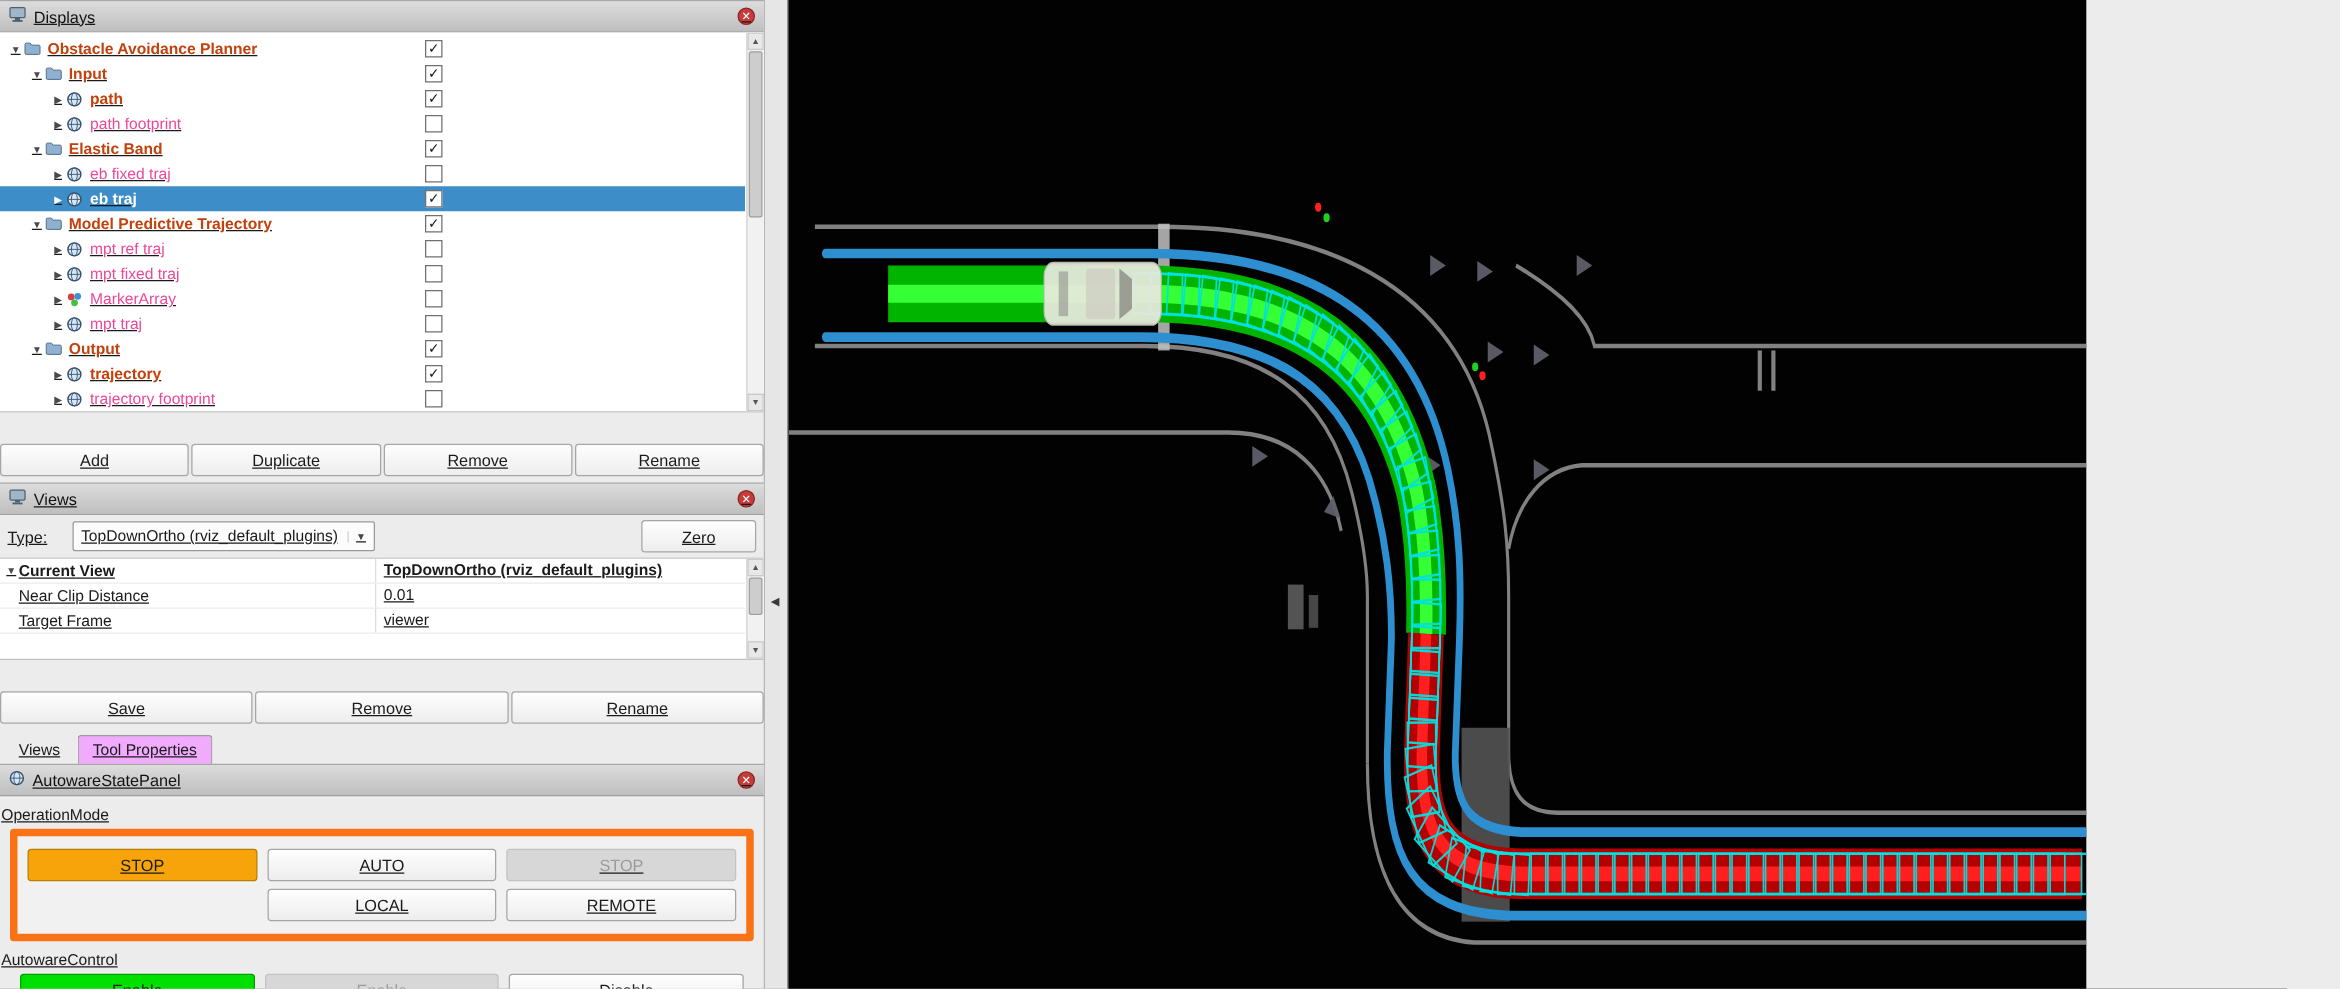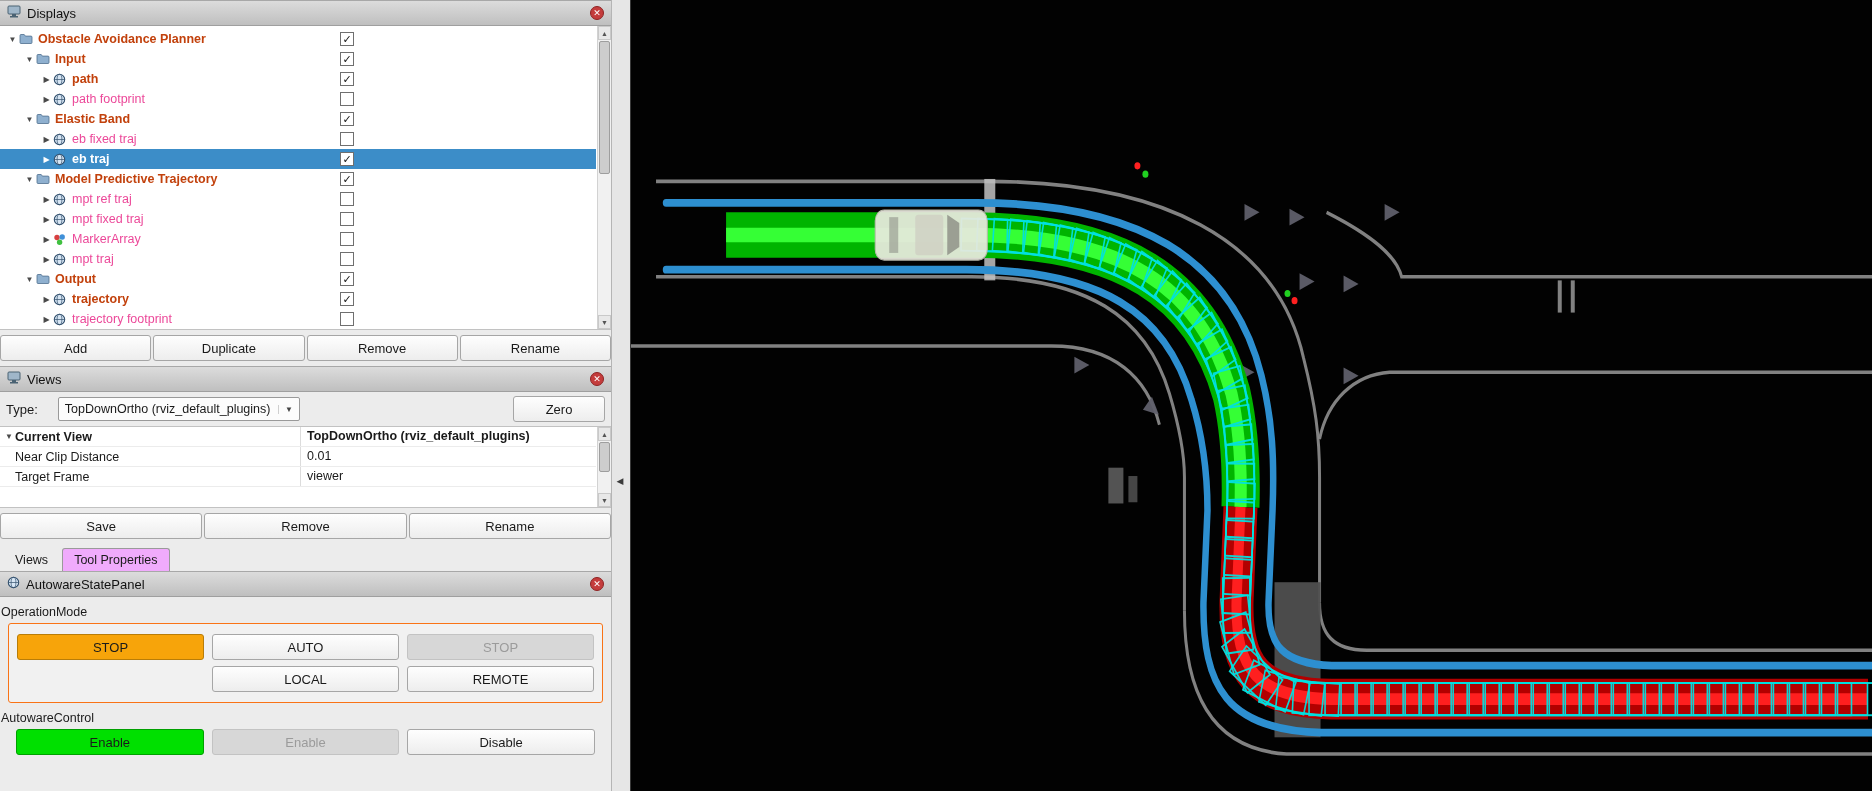--- a/index.html
+++ b/index.html
@@ -1,18 +1,18 @@
 <!DOCTYPE html>
 <html><head>
 <meta charset="utf-8">
 <style>
   * { box-sizing: border-box; margin: 0; padding: 0; }
   html,body { width:1872px; height:791px; overflow:hidden; }
   body { font-family:"Liberation Sans","DejaVu Sans",sans-serif; background:#ececec; font-size:13px; color:#1a1a1a; }
-  .app { display:flex; width:1872px; height:791px; }
+  .app { display:flex; width:1669px; height:791px;text-decoration:underline; }
   .left { width:612px; display:flex; flex-direction:column; background:#ececec; border-right:1px solid #b5b5b5; }
   .splitter { width:19px; background:#e6e6e6; position:relative; border-right:1px solid #3a3a3a; }
   .collapse-btn { position:absolute; top:468px; left:2px; width:12px; height:26px; border:none; background:transparent; color:#3a3a3a; font-size:9px; cursor:pointer; }
   .viz { flex:1; background:#020202; position:relative; }
   .viz svg { width:100%; height:100%; display:block; }
 
   
   .ptitle { height:26px; flex:0 0 26px; background:linear-gradient(#dcdcdc,#bfbfbf); border-top:1px solid #a8a8a8; border-bottom:1px solid #9f9f9f; display:flex; align-items:center; gap:6px; padding:0 7px; }
   .ptitle .ttl { font-size:13px; color:#111; }
   .closebtn { margin-left:auto; width:14px; height:14px; border-radius:50%; background:#c43c3c; border:1px solid #8e2323; color:#fff; font-size:9px; line-height:11px; text-align:center; cursor:pointer; padding:0; }
@@ -29,21 +29,21 @@
   .trow.selected .tlabel { color:#fff; font-weight:bold; }
   .tcheck { position:absolute; left:340px; top:3px; width:14px; height:14px; border:1px solid #6f6f6f; background:#fff; font-size:11px; line-height:12px; text-align:center; color:#111; }
 
   
   .sbar { position:absolute; top:0; right:0; bottom:0; width:14px; background:#f1f1f1; border-left:1px solid #d2d2d2; }
   .sbar .sbtn { height:14px; font-size:7px; color:#555; text-align:center; line-height:14px; background:#e8e8e8; border:1px solid #c9c9c9; }
   .sbar .sbtn.down { position:absolute; bottom:0; left:0; right:0; }
   .sbar .shandle { position:absolute; left:1px; right:1px; background:#cdcdcd; border:1px solid #9e9e9e; border-radius:2px; }
 
   
-  .btnrow { display:flex; gap:2px; padding:5px 0; }
+  .btnrow { display:flex; gap:2px; padding:5px 0;margin-top:20px; }
   .qbtn { flex:1; height:26px; background:linear-gradient(#fefefe,#ededed); border:1px solid #a6a6a6; border-radius:3px; font-size:13px; font-family:inherit; color:#1a1a1a; cursor:pointer; }
   .qbtn.disabled { background:#d7d7d7; color:#9b9b9b; border-color:#c3c3c3; }
   .qbtn.stop-main { background:#f7a40a; border-color:#b97d08; grid-row:1 / 3; grid-column:1; height:auto; }
   .qbtn.enable-green { background:#00e000; border-color:#00a000; }
 
   
   .typerow { display:flex; align-items:center; gap:20px; padding:5px 6px; height:34px; }
   .typelabel { font-size:13px; }
   .combo { width:242px; height:24px; display:flex; align-items:center; background:#fcfcfc; border:1px solid #999; border-radius:2px; padding:0 6px; cursor:pointer; }
   .combo .cval { font-size:12.5px; white-space:nowrap; overflow:hidden; }
@@ -55,21 +55,21 @@
   .ptwist { width:12px; font-size:8px; color:#4a4a4a; text-align:center; }
   .prow:not(.head) .ptwist { visibility:hidden; }
   .prow.head .pname, .prow.head .pval { font-weight:bold; }
   .pval { flex:1; border-left:1px solid #dcdcdc; padding-left:6px; height:100%; line-height:19px; }
   .tabsrow { display:flex; align-items:flex-end; height:27px; padding-left:4px; gap:3px; }
   .tab { font-size:12.5px; padding:4px 11px; color:#1a1a1a; cursor:pointer; }
   .tab.boxed { border:1px solid #9a9a9a; border-bottom:none; border-radius:3px 3px 0 0; background:#f0abfc; }
 
   
   .slabel { font-size:12.5px; margin:8px 1px 4px; }
-  .groupbox { margin:0 8px; border:1px solid #f97316; border-radius:3px; background:#f1f1f1; padding:10px 8px; }
+  .groupbox { margin:0 8px; border:6px solid #f97316; border-radius:3px; background:#f1f1f1; padding:10px 8px; }
   .opgrid { display:grid; grid-template-columns:repeat(3,1fr); gap:6px 8px; }
   .opgrid .qbtn { height:26px; }
   .ctrlrow { margin:4px 16px 0; display:grid; grid-template-columns:repeat(3,1fr); gap:6px 8px; }
   .ctrlrow .qbtn { height:26px; }
   .filler { flex:1; background:#ececec; }
 </style>
 </head>
 <body>
 
 <div class="app">

